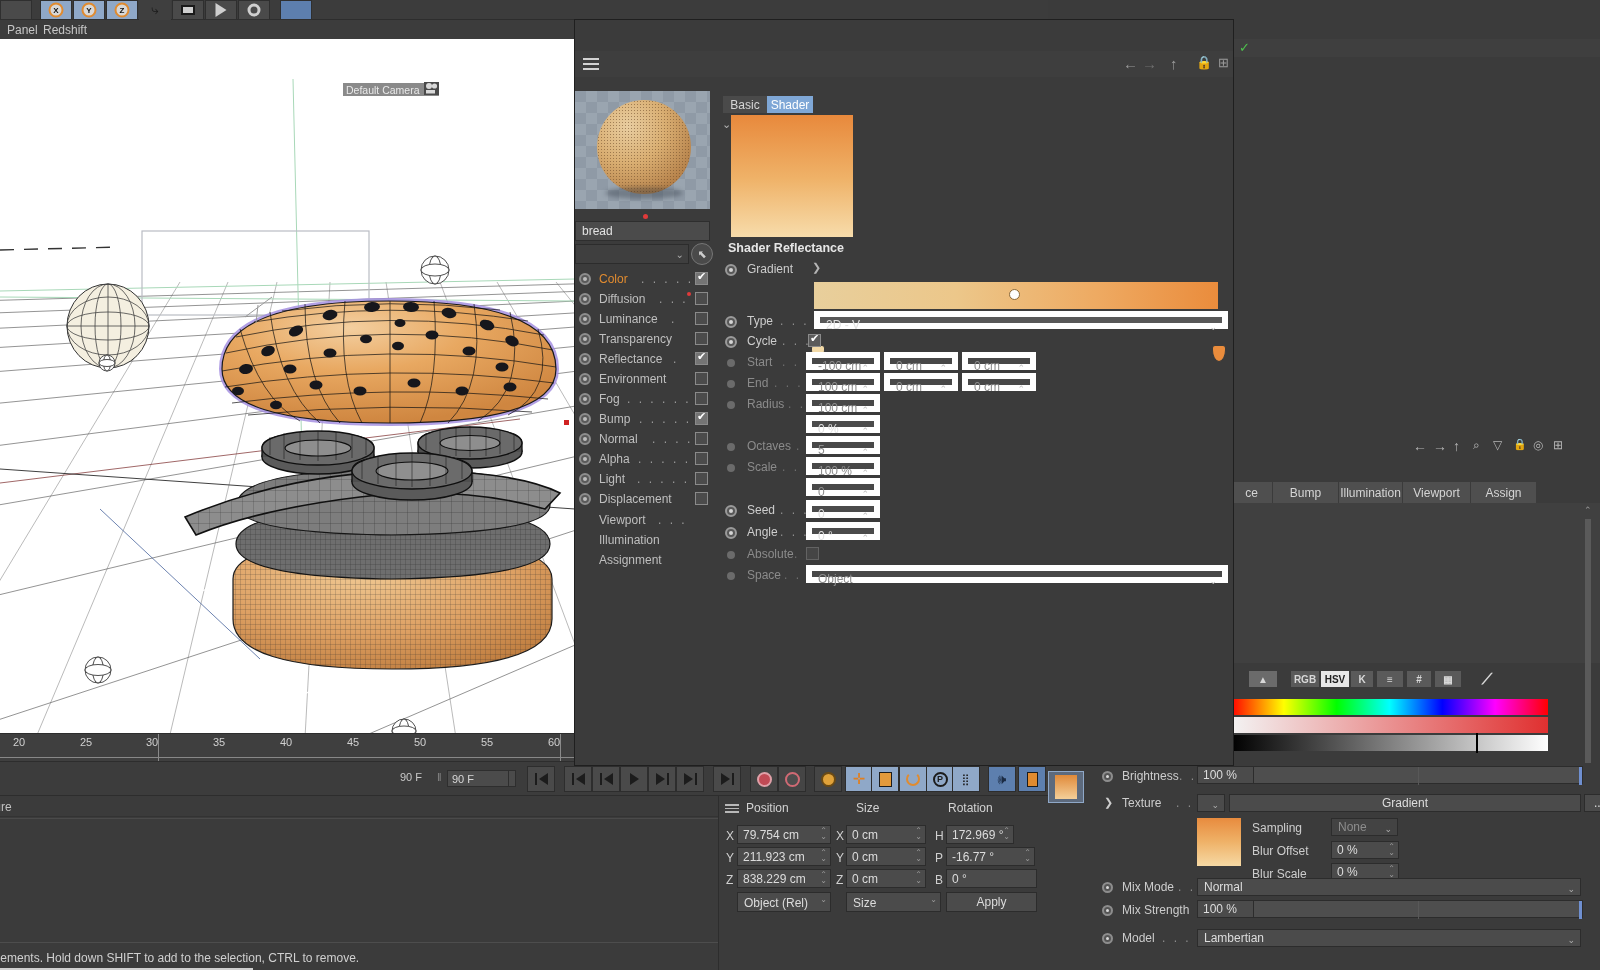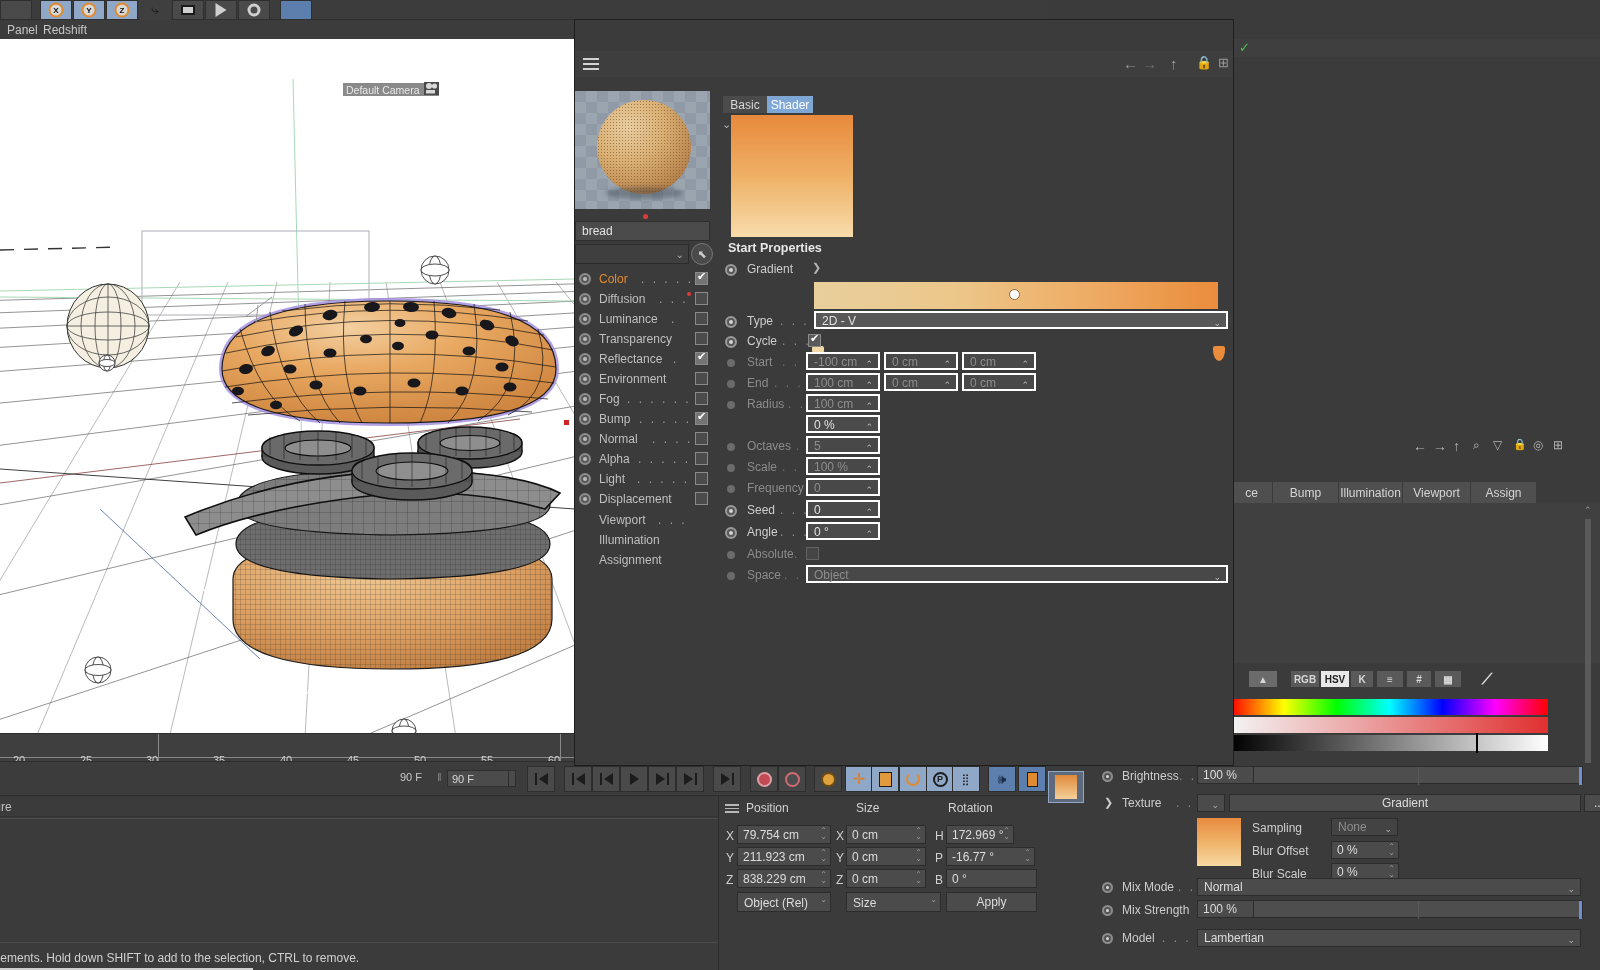--- a/index.html
+++ b/index.html
@@ -33,21 +33,21 @@
 
   
   .menustrip{ left:0; top:20px; width:575px; height:19px; background:#3c3c3c; }
   .menustrip .mi{ position:absolute; top:3px; font-size:12px; color:#c6c6c6; }
 
   
   .viewport{ left:0; top:39px; width:575px; height:694px; background:#ffffff; overflow:hidden; }
 
   
   .ruler{ left:0; top:733px; width:575px; height:28px; background:#3f3f3f; border-top:1px solid #2d2d2d;}
-  .ruler .tk{ position:absolute; top:2px; font-size:11px; color:#d0d0d0;margin-top:18px;}
+  .ruler .tk{ position:absolute; top:2px; font-size:11px; color:#d0d0d0;}
   .ruler .base{ position:absolute; left:0; bottom:3px; width:575px; height:1px; background:#888; }
   .ruler .play{ position:absolute; top:0; width:1px; height:28px; background:#8a8a8a; }
 
   
   .transport{ left:0; top:761px; width:1048px; height:34px; background:#3c3c3c; border-top:1px solid #2d2d2d;}
   .fr-lbl{ position:absolute; top:9px; font-size:11px; color:#c8c8c8;}
   .numfld{ position:absolute; background:#4b4b4b; border:1px solid #2e2e2e; height:17px;
            color:#d8d8d8; font-size:11px; padding:1px 4px; line-height:14px;}
   .tp{ position:absolute; top:4px; height:26px; width:28px; background:#4a4a4a; border:1px solid #2d2d2d;
        display:flex;align-items:center;justify-content:center;}
@@ -205,21 +205,21 @@
   .pr .dots.dim{ color:#6f6f6f;}
   .pr .arrowr{ position:absolute; left:94px; top:2px; font-size:11px; color:#b5b5b5;}
 
   .gradbar{ position:absolute; left:96px; top:205px; width:404px; height:27px;
             background:linear-gradient(90deg,#e8cf9c 0%, #ecc78a 35%, #eeaa62 70%, #ea8c3c 100%);}
   .gradknob{ position:absolute; left:291px; top:212px; width:11px;height:11px;border-radius:50%;
              background:#fff; border:1px solid #8a6a3a;}
   .gstop{ position:absolute; top:268px; width:14px; height:17px; background:#f2d9a6; border:1px solid #3b3b3b;
           border-radius:50% 50% 3px 3px / 70% 70% 3px 3px; transform:rotate(180deg);}
 
-  .dd{ position:absolute; background:#585858; border:2px solid #ffffff; height:18px; color:#e0e0e0;
+  .dd{ position:absolute; background:#585858; border:6px solid #ffffff; height:18px; color:#e0e0e0;
        font-size:12px; padding:1px 6px; line-height:15px;}
   .dd.dim{ background:#484848; color:#8d8d8d; }
   .dd .cv{ position:absolute; right:5px; top:3px; font-size:9px; color:#bcbcbc;}
   .cbx{ position:absolute; width:13px;height:13px; background:#5a5a5a; border:1px solid #8a8a8a;}
   .cbx.on::after{ content:"✔"; position:absolute; left:1px; top:-3px; font-size:11px; color:#fff;}
   .cbx.dis{ background:#454545; border-color:#636363;}
 
   
   .coordpanel{ left:718px; top:795px; width:330px; height:175px; background:#3b3b3b; border-left:1px solid #2d2d2d;
                border-top:1px solid #2d2d2d;}
@@ -905,21 +905,21 @@
     </div>
 
     <div class="me-right">
 
       <div class="bstab" style="left:5px;  width:44px;">Basic</div>
       <div class="bstab on" style="left:49px; width:46px;">Shader</div>
 
       <div class="chev">⌄</div>
       <div class="bigswatch"></div>
 
-      <div class="sp-title">Start Properties</div>
+      <div class="sp-title">Shader Reflectance</div>
 
       <div class="pr" style="top:182px;">
         <div class="rd">
               <i></i>
             </div>
         <div class="lb">Gradient</div>
         <div class="arrowr">❯</div>
       </div>
       <div class="gradbar"></div>
       <div class="gradknob"></div>
@@ -978,24 +978,20 @@
       </div>
       <div class="dd dim" style="left:88px; top:359px; width:74px;">5<span class="cv">⌃</span></div>
 
       <div class="pr" style="top:380px;">
         <div class="rd dis"></div>
         <div class="lb dim">Scale</div>
         <div class="dots dim" style="left:64px;">. . . .</div>
       </div>
       <div class="dd dim" style="left:88px; top:380px; width:74px;">100 %<span class="cv">⌃</span></div>
 
-      <div class="pr" style="top:401px;">
-        <div class="rd dis"></div>
-        <div class="lb dim">Frequency</div>
-      </div>
       <div class="dd dim" style="left:88px; top:401px; width:74px;">0<span class="cv">⌃</span></div>
 
       <div class="pr" style="top:423px;">
         <div class="rd">
               <i></i>
             </div>
         <div class="lb">Seed</div>
         <div class="dots" style="left:62px;">. . . .</div>
       </div>
       <div class="dd" style="left:88px; top:423px; width:74px;background:#4b4b4b;">0<span class="cv">⌃</span></div>

